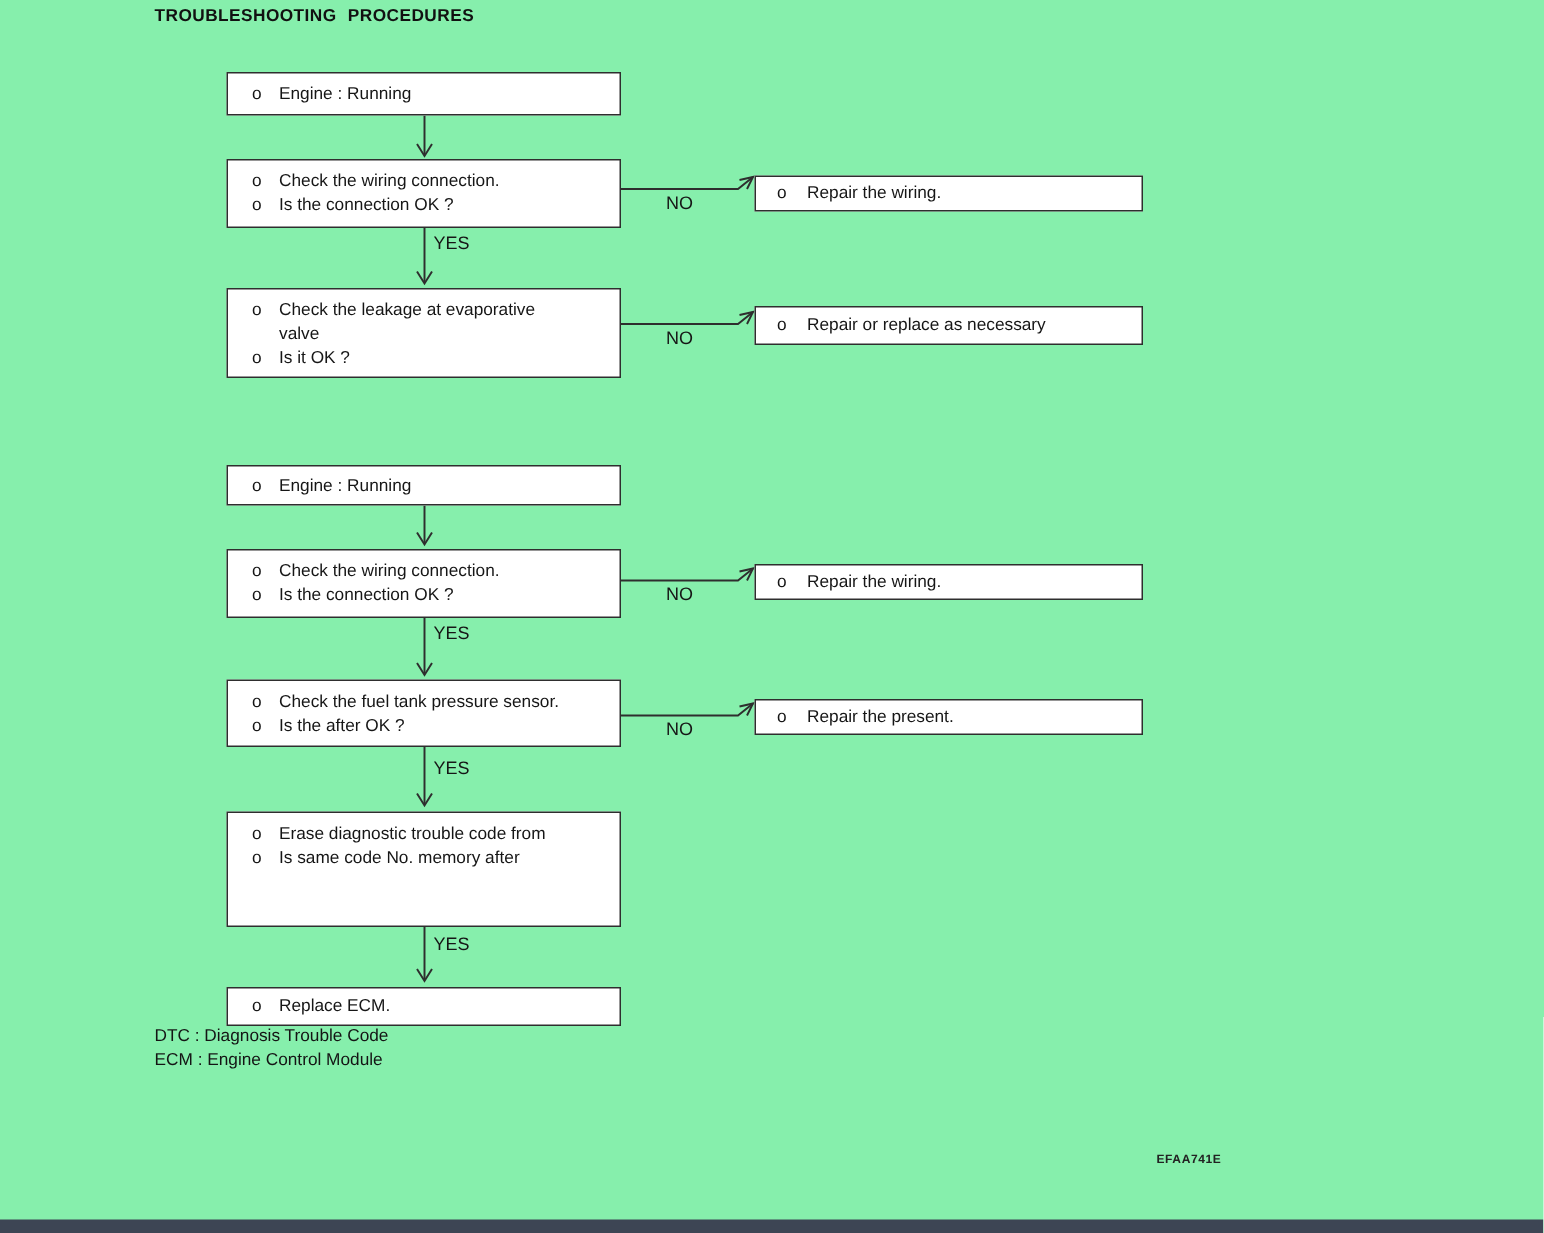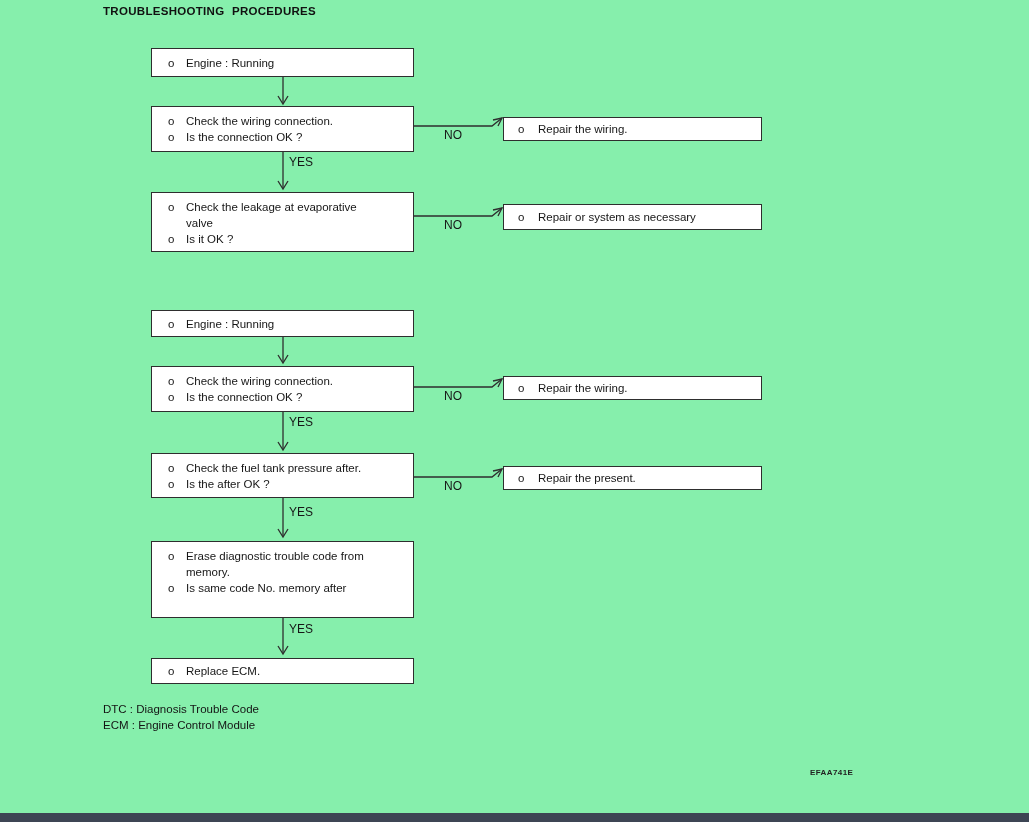--- a/index.html
+++ b/index.html
@@ -26,26 +26,26 @@
   .row { display:flex; line-height:16px; }
   .bl { flex:0 0 18px; width:18px; }
   .rbox .rows { padding-left:14px; }
   .rbox .bl { flex:0 0 20px; width:20px; }
   .branch-label {
     position:absolute; font-size:12px; color:#161616; line-height:13px;
     background:transparent;
     text-align:center;
   }
   .legend {
-    position:absolute; left:103px; top:702px;
+    position:absolute; left:103px; top:684px;
     font-size:11.5px; line-height:15.5px; color:#141414;
   }
   .figcode {
     position:absolute; left:771px; top:768px;
-    font-size:8px; font-weight:bold; letter-spacing:0.4px; color:#222;margin-left:39px;
+    font-size:8px; font-weight:bold; letter-spacing:0.4px; color:#222;
   }
   .bottom-bar {
     position:absolute; left:0; top:813px; width:1029px; height:9px;
     background:#3d4554;
   }
 </style>
 </head>
 <body>
 
 <div id="page">
@@ -142,21 +142,21 @@
         <span class="bl">o</span>
         <span>Is it OK ?</span>
       </div>
     </div>
   </div>
 
   <div class="box center rbox" style="left:503px; top:204px; width:259px; height:26px;">
     <div class="rows">
       <div class="row">
         <span class="bl">o</span>
-        <span>Repair or system as necessary</span>
+        <span>Repair or replace as necessary</span>
       </div>
     </div>
   </div>
 
   <span class="branch-label" style="left:444px; top:129px;">NO</span>
   <span class="branch-label" style="left:289px; top:156px;">YES</span>
   <span class="branch-label" style="left:444px; top:219px;">NO</span>
 
   <div class="box center" style="left:151px; top:310px; width:263px; height:27px;">
     <div class="rows">
@@ -186,21 +186,21 @@
         <span class="bl">o</span>
         <span>Repair the wiring.</span>
       </div>
     </div>
   </div>
 
   <div class="box" style="left:151px; top:453px; width:263px; height:45px;">
     <div class="rows">
       <div class="row">
         <span class="bl">o</span>
-        <span>Check the fuel tank pressure after.</span>
+        <span>Check the fuel tank pressure sensor.</span>
       </div>
       <div class="row">
         <span class="bl">o</span>
         <span>Is the after OK ?</span>
       </div>
     </div>
   </div>
 
   <div class="box center rbox" style="left:503px; top:466px; width:259px; height:24px;">
     <div class="rows">
@@ -209,24 +209,20 @@
         <span>Repair the present.</span>
       </div>
     </div>
   </div>
 
   <div class="box" style="left:151px; top:541px; width:263px; height:77px;">
     <div class="rows">
       <div class="row">
         <span class="bl">o</span>
         <span>Erase diagnostic trouble code from</span>
-      </div>
-      <div class="row">
-        <span class="bl"></span>
-        <span>memory.</span>
       </div>
       <div class="row">
         <span class="bl">o</span>
         <span>Is same code No. memory after</span>
       </div>
     </div>
   </div>
 
   <div class="box center" style="left:151px; top:658px; width:263px; height:26px;">
     <div class="rows">

